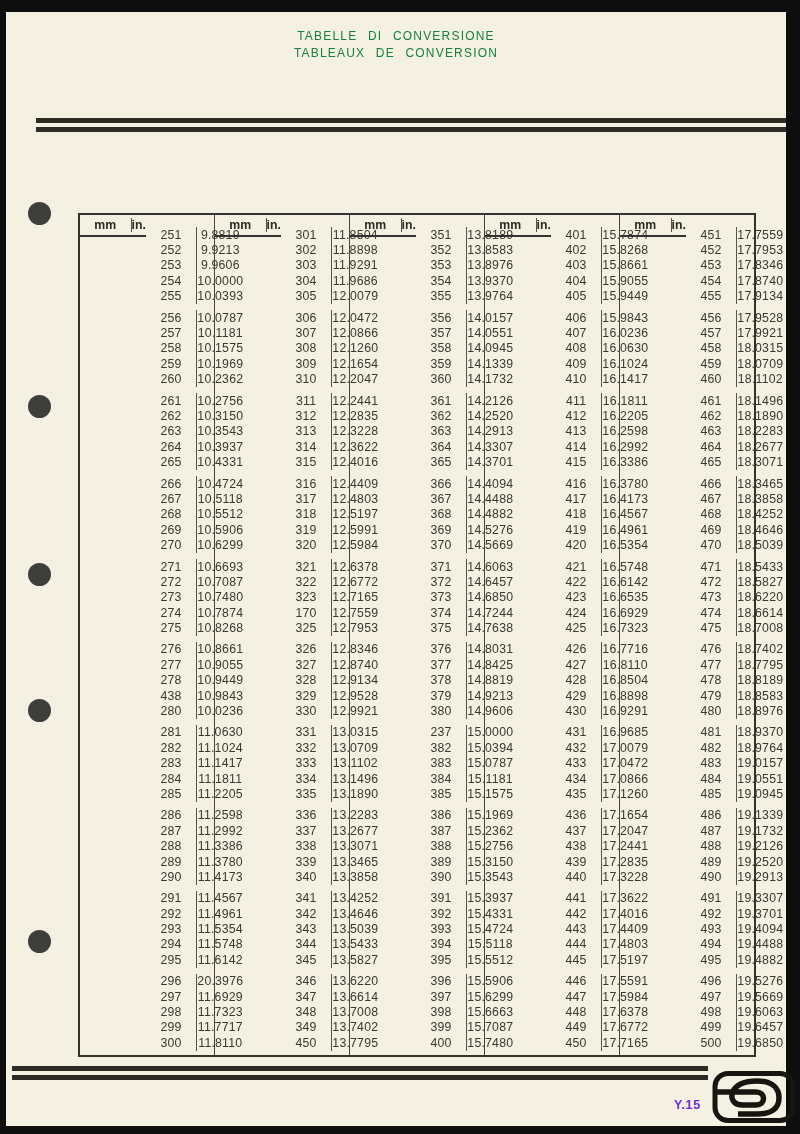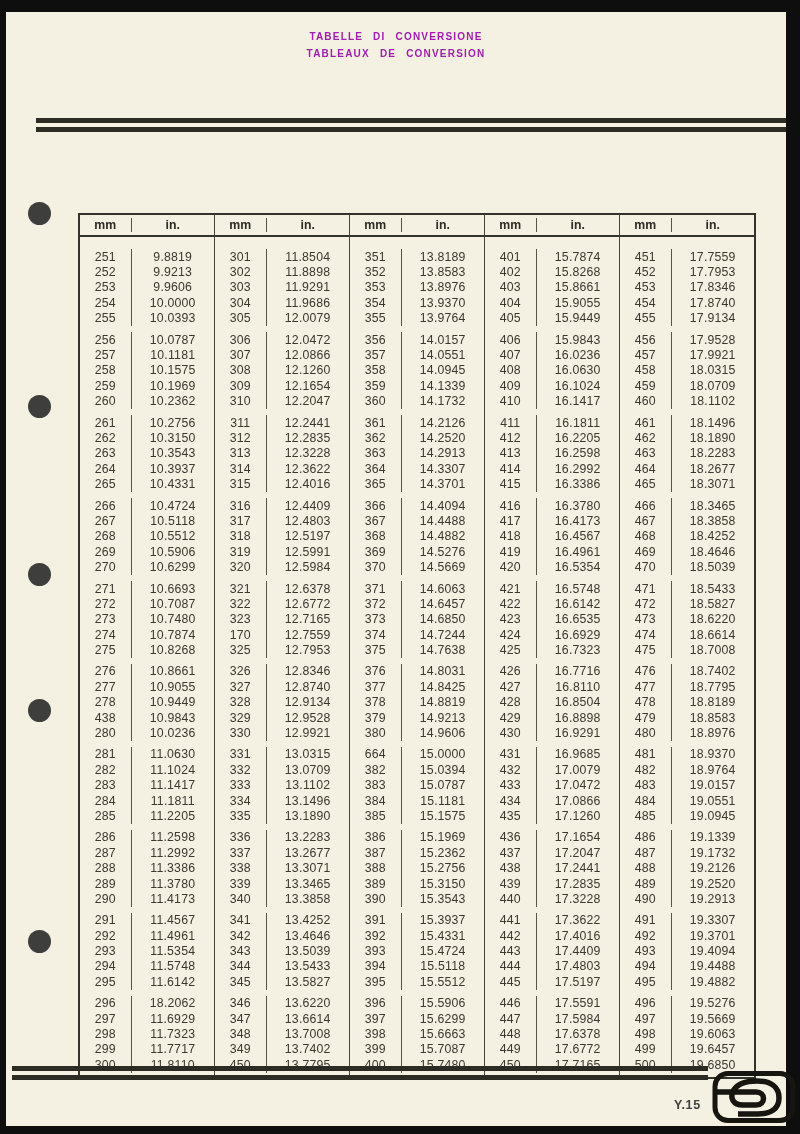--- a/index.html
+++ b/index.html
@@ -6,21 +6,21 @@
   body{
     width:800px;height:1134px;position:relative;background:#0e0e0e;
     font-family:"Liberation Sans", sans-serif;overflow:hidden;
   }
   .paper{
     position:absolute;left:6px;top:12px;width:780px;height:1114px;
     background:#f4f1e3;
   }
   .title-block{position:absolute;top:16px;left:0;width:100%;text-align:center;}
   .title-line{
-    font-size:10px;font-weight:700;line-height:17px;color:#a21caf;
+    font-size:12px;font-weight:400;line-height:17px;color:#15803d;
     letter-spacing:1.2px;word-spacing:6px;
   }
   .rule{position:absolute;background:#2c2b24;height:4.5px;}
   .rule-top-1{top:106px;left:30px;width:750px;}
   .rule-top-2{top:115px;left:30px;width:750px;}
   .subtitle-block{position:absolute;top:133px;left:71px;}
   .subtitle-line{
     font-size:11.5px;font-weight:700;line-height:14.6px;color:#23221c;
     letter-spacing:0.3px;word-spacing:3px;
   }
@@ -28,40 +28,40 @@
     position:absolute;width:23px;height:23px;border-radius:50%;
     background:#3e3e3c;left:22px;
   }
   .hole-1{top:190px;} .hole-2{top:383px;} .hole-3{top:551px;}
   .hole-4{top:687px;} .hole-5{top:918px;}
   .ctable{
     position:absolute;left:72px;top:201px;width:678px;
     border:2px solid #33322c;display:flex;box-sizing:border-box;
     background:#f4f1e3;
   }
-  .pair{flex:1 1 0;display:flex;flex-direction:column;min-width:0;}
+  .pair{flex:1 1 0;display:flex;min-width:0;}
   .pair + .pair{border-left:1.5px solid #45433c;}
   .pair-head{
     display:flex;height:20px;border-bottom:2px solid #33322c;
     align-items:center;
   }
   .pair-head .cell{font-size:12.3px;font-weight:700;color:#2c2b24;}
   .cell{text-align:center;box-sizing:border-box;}
   .cell.mm{width:51.5px;border-right:1px solid #55534b;flex:0 0 auto;}
   .cell.in{flex:1 1 auto;}
   .pair-body{padding:12px 0 4px 0;}
   .trow{display:flex;height:15.4px;align-items:center;}
   .trow .cell{font-size:12.3px;color:#3a382f;letter-spacing:0.2px;height:100%;
     display:flex;align-items:center;justify-content:center;}
   .trow.group-start{margin-top:6px;}
   .rule-bot-1{top:1054px;left:6px;width:696px;}
   .rule-bot-2{top:1063px;left:6px;width:696px;}
   .page-number{
     position:absolute;left:668px;top:1086px;font-size:12.5px;font-weight:700;
-    color:#404040;letter-spacing:0.6px;
+    color:#6d28d9;letter-spacing:0.6px;
   }
   .brand-logo{position:absolute;left:706px;top:1058px;width:84px;height:54px;}
 </style>
 </head>
 <body>
 
 <div class="paper">
 
   <div class="title-block">
     <div class="title-line">TABELLE DI CONVERSIONE</div>
@@ -260,21 +260,21 @@
           <div class="trow">
             <div class="cell mm">294</div>
             <div class="cell in">11.5748</div>
           </div>
           <div class="trow">
             <div class="cell mm">295</div>
             <div class="cell in">11.6142</div>
           </div>
           <div class="trow group-start">
             <div class="cell mm">296</div>
-            <div class="cell in">18.2062</div>
+            <div class="cell in">20.3976</div>
           </div>
           <div class="trow">
             <div class="cell mm">297</div>
             <div class="cell in">11.6929</div>
           </div>
           <div class="trow">
             <div class="cell mm">298</div>
             <div class="cell in">11.7323</div>
           </div>
           <div class="trow">
@@ -615,21 +615,21 @@
           </div>
           <div class="trow">
             <div class="cell mm">379</div>
             <div class="cell in">14.9213</div>
           </div>
           <div class="trow">
             <div class="cell mm">380</div>
             <div class="cell in">14.9606</div>
           </div>
           <div class="trow group-start">
-            <div class="cell mm">664</div>
+            <div class="cell mm">237</div>
             <div class="cell in">15.0000</div>
           </div>
           <div class="trow">
             <div class="cell mm">382</div>
             <div class="cell in">15.0394</div>
           </div>
           <div class="trow">
             <div class="cell mm">383</div>
             <div class="cell in">15.0787</div>
           </div>

